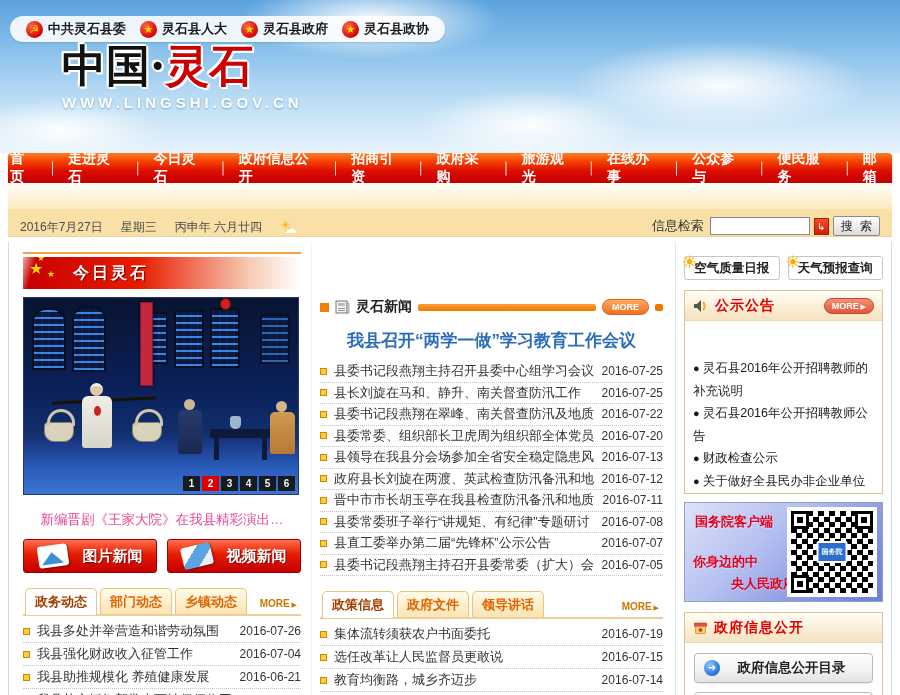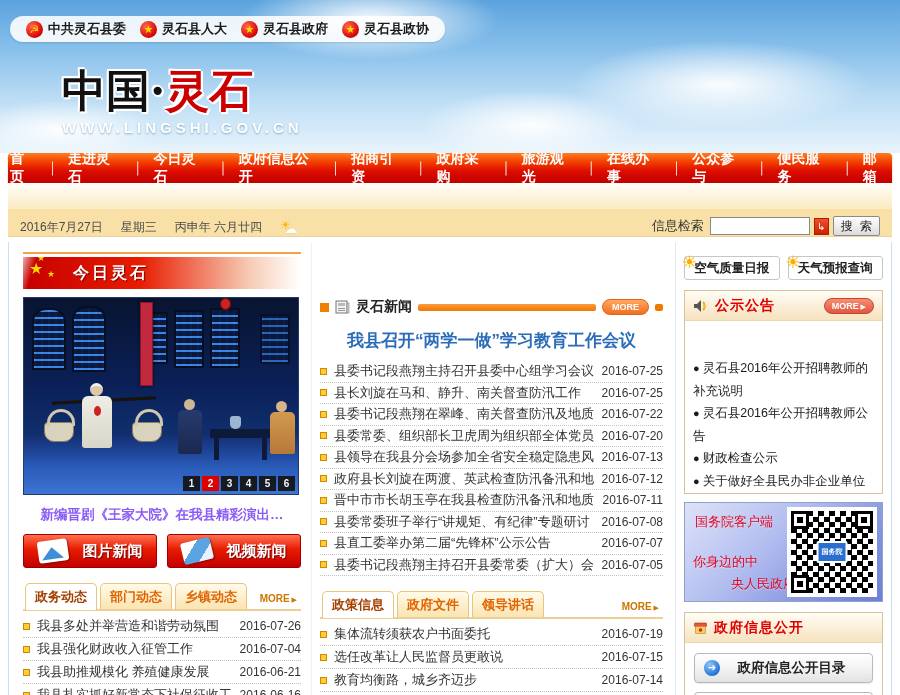--- a/index.html
+++ b/index.html
@@ -17,21 +17,21 @@
   .c3{width:260px;height:80px;left:240px;top:-20px}
   .c4{width:200px;height:60px;left:-40px;top:100px}
 
   .badges{position:absolute;top:16px;left:10px;display:flex;align-items:center;gap:14px;
           background:rgba(255,255,255,.88);border-radius:14px;padding:4px 16px;box-shadow:0 1px 2px rgba(0,0,0,.12)}
   .badge{display:flex;align-items:center;gap:5px;font-size:13px;font-weight:bold;color:#1a1a1a}
   .badge .emb{width:17px;height:17px;border-radius:50%;flex:none;
               background:radial-gradient(circle at 35% 32%,#ff6a4a,#d40000 72%,#9c0000);
               color:#ffd400;font-size:11px;line-height:17px;text-align:center}
 
-  .logo{position:absolute;left:62px;top:68px}
+  .logo{position:absolute;left:62px;top:43px}
   .logo-line{font-family:"DejaVu Serif","Liberation Serif",serif;font-weight:bold;font-size:44px;line-height:1.05;
              color:#111;text-shadow:-2px 0 #fff,2px 0 #fff,0 -2px #fff,0 2px #fff,2px 2px #fff,-2px -2px #fff}
   .logo-red{color:#cc0000}
   .logo-url{margin-top:5px;color:#fff;font-weight:bold;font-size:15px;letter-spacing:4px;
             text-shadow:0 1px 2px rgba(40,90,140,.45)}
 
   
   .nav{margin:0 8px;height:30px;border-radius:4px 4px 0 0;display:flex;align-items:center;justify-content:center;
        background:linear-gradient(180deg,#ff7d20 0%,#f23c00 32%,#dd0d00 60%,#c00000 100%);box-shadow:0 1px 2px rgba(0,0,0,.25)}
   .nav-item{display:flex;align-items:center;color:#fff;font-size:14px;font-weight:bold}
@@ -105,21 +105,21 @@
   .tl1{left:190px}.tl2{left:238px}
   .jar{position:absolute;left:206px;bottom:65px;width:11px;height:13px;border-radius:3px 3px 5px 5px;background:#9db6cf}
   .h3{left:252px;bottom:82px;width:11px;height:11px;background:#d8b488}
   .body3{position:absolute;left:246px;bottom:40px;width:25px;height:42px;border-radius:5px 5px 2px 2px;
          background:linear-gradient(180deg,#d09a50,#b87838)}
   .pager{position:absolute;right:3px;bottom:3px;display:flex;gap:2px}
   .page{width:17px;height:15px;background:#141414;color:#fff;font-size:10px;font-weight:bold;
         display:flex;align-items:center;justify-content:center;cursor:pointer;opacity:.92}
   .page.active{background:#dd0000;opacity:1}
 
-  .caption{margin-top:11px;text-align:center;font-weight:bold;font-size:13.5px;color:#8b5cf6}
+  .caption{margin-top:16px;text-align:center;font-weight:normal;font-size:13.5px;color:#ec4899}
 
   .media-btns{display:flex;gap:10px;margin-top:10px}
   .media-btn{flex:1;height:34px;border:1px solid #9c0000;border-radius:3px;cursor:pointer;
              background:linear-gradient(180deg,#ff7050 0%,#e81c00 45%,#c40000 100%);
              display:flex;align-items:center;justify-content:center;gap:15px;color:#fff;font-weight:bold;font-size:15px;
              text-shadow:1px 1px 1px #7d0000}
   .mb-icon{width:30px;height:22px;flex:none;border-radius:3px;background:#fff;position:relative;overflow:hidden;
            transform:rotate(-8deg);box-shadow:1px 1px 2px rgba(0,0,0,.4)}
   .mb-icon.pic::after{content:"";position:absolute;left:3px;bottom:3px;border-left:11px solid transparent;
            border-right:11px solid transparent;border-bottom:12px solid #3e8fd8}
@@ -163,21 +163,21 @@
   .box-title{color:#e00000;font-weight:bold;font-size:14px;margin-left:6px;letter-spacing:1px}
   .box-more{margin-left:auto;background:linear-gradient(#f49070,#e05540);border:1px solid #cc4030;border-radius:8px;
             color:#fff;font-size:9px;font-weight:bold;padding:2px 7px;cursor:pointer}
   .box-more::after{content:" ▶";font-size:7px}
   .notice-body{padding:36px 8px 10px;font-size:12.5px;color:#1a1a1a;line-height:1.8;height:172px;overflow:hidden}
   .notice-item{cursor:pointer}
   .notice-item::before{content:"●  ";font-size:11px}
 
   .gov-box{margin-top:8px;height:100px;border:1px solid #93a0c8;position:relative;padding:6px 8px;cursor:pointer;
            background:linear-gradient(135deg,#dde2f8 0%,#b4bff0 40%,#8494e0 75%,#6d7ed8 100%)}
-  .gov-l{color:#e00020;font-weight:normal;font-size:13px;text-shadow:0 1px 1px rgba(255,255,255,.5)}
+  .gov-l{color:#e00020;font-weight:bold;font-size:13px;text-shadow:0 1px 1px rgba(255,255,255,.5)}
   .gl1{margin:4px 0 0 2px}.gl2{margin:22px 0 0 0}.gl3{margin:4px 0 0 38px}
   .qr{position:absolute;right:5px;top:4px;width:90px;height:90px;background:#fff;padding:4px}
   .qr-grid{width:100%;height:100%;position:relative;
            background:conic-gradient(#000 25%,#fff 0 50%,#000 0 75%,#fff 0) 0 0/11px 11px}
   .f{position:absolute;width:18px;height:18px;border:3px solid #000;background:#fff}
   .f::after{content:"";position:absolute;left:3px;top:3px;width:6px;height:6px;background:#000}
   .fa{left:0;top:0}.fb{right:0;top:0}.fc{left:0;bottom:0}
   .qr-label{position:absolute;left:50%;top:50%;transform:translate(-50%,-50%);background:#2a6fd0;border:2px solid #fff;
             color:#fff;font-size:7px;font-weight:bold;padding:4px 3px;border-radius:2px;white-space:nowrap}
 

